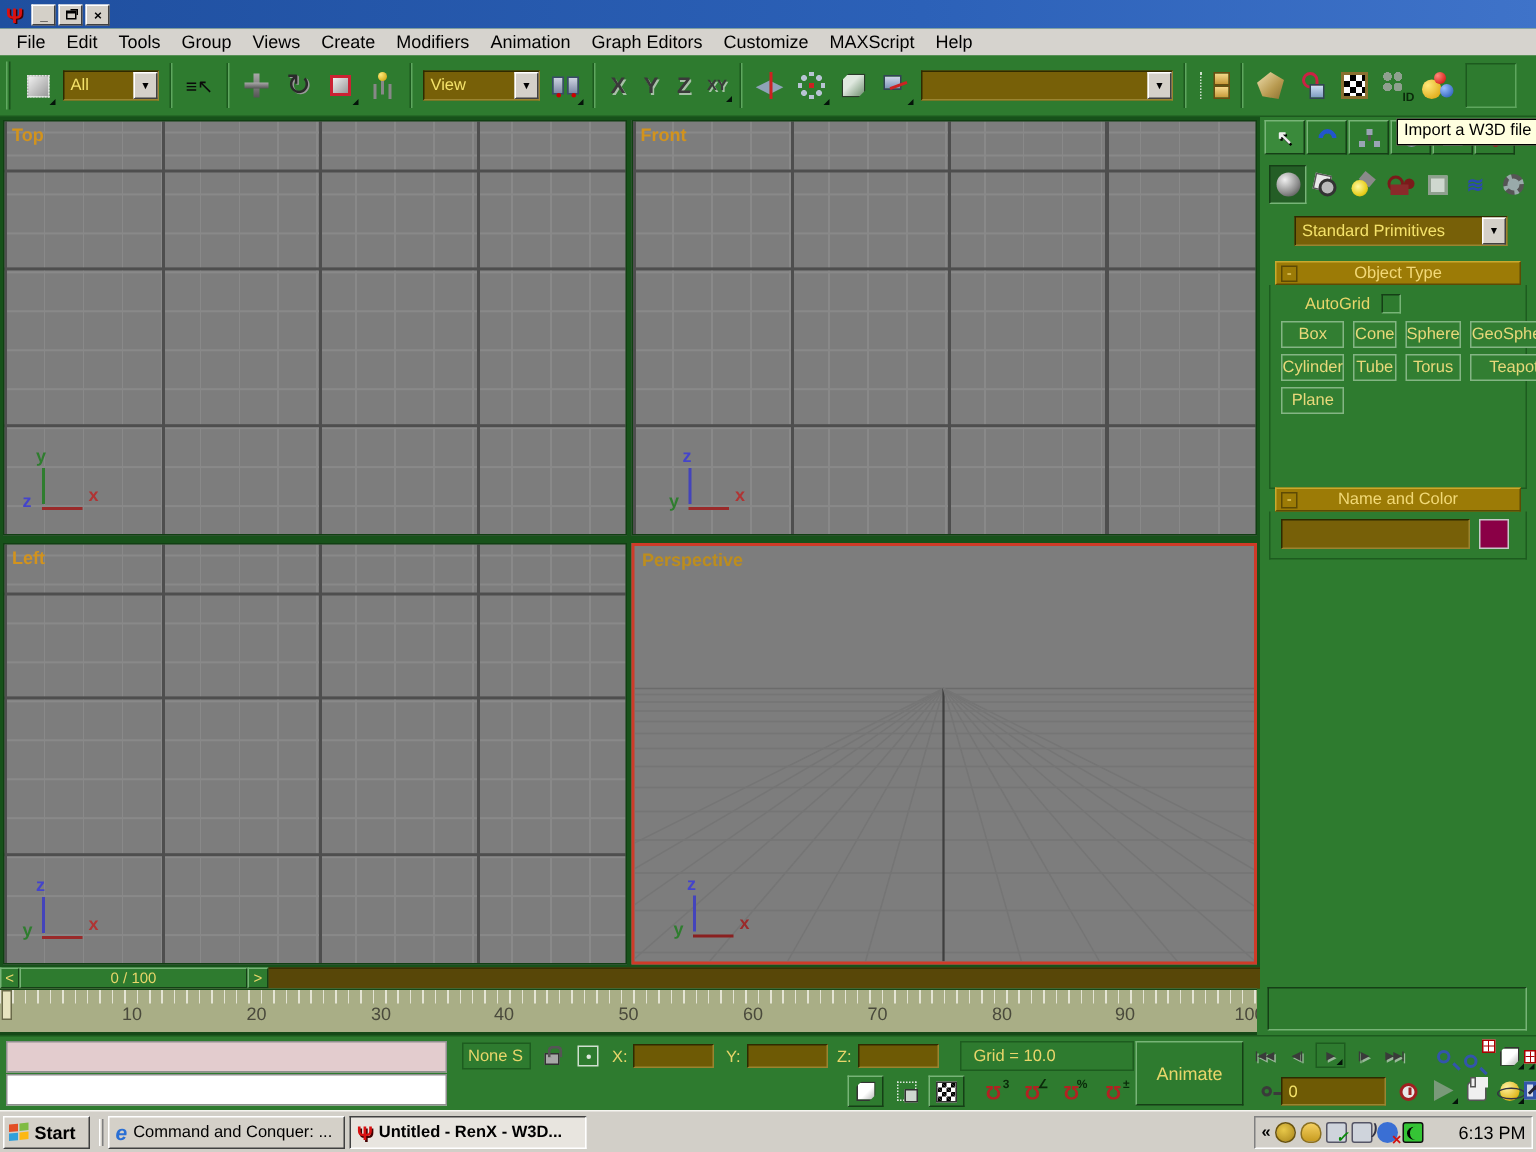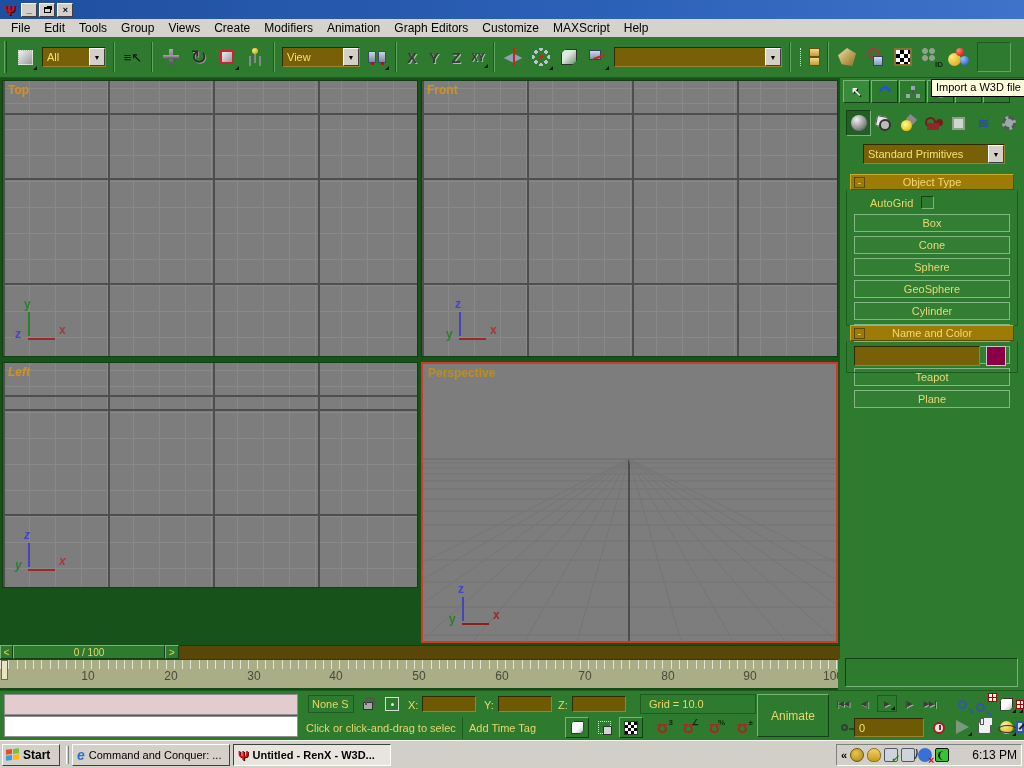--- a/index.html
+++ b/index.html
@@ -155,21 +155,21 @@
   .cat-sys{width:14px;height:14px;border:3px dashed #555;border-radius:50%;background:#9aa;}
   .cp-dd{position:absolute;left:20px;top:66px;width:142px;}
   .rollout-hdr{position:absolute;height:16px;background:#9c7b06;border:1px solid;
     border-color:#c9a92e #5d4a04 #5d4a04 #c9a92e;color:#f2d977;font-size:11px;
     display:flex;align-items:center;justify-content:center;}
   .collapse-box{position:absolute;left:3px;top:2px;width:11px;height:11px;border:1px solid #5d4a04;
     font-size:10px;line-height:9px;text-align:center;color:#f2d977;}
   .ro-body{position:absolute;border:1px solid #1d5c1f;border-top:none;}
   .autogrid-row{position:absolute;left:30px;top:118px;display:flex;align-items:center;color:#e9d66b;font-size:11px;}
   .chk{width:13px;height:13px;margin-left:8px;background:#2e7b2f;border:1px solid;border-color:#153f16 #77b477 #77b477 #153f16;}
-  .obj-grid{position:absolute;left:14px;top:136px;width:156px;display:grid;grid-template-columns:1fr;gap:4px 6px;}
+  .obj-grid{position:absolute;left:14px;top:136px;width:156px;display:grid;grid-template-columns:1fr 1fr 1fr 1fr;gap:4px 6px;}
   .gbtn{height:18px;background:#327e32;border:1px solid #84b584;color:#e8d87a;font-size:11px;
     display:flex;align-items:center;justify-content:center;font-family:"Liberation Sans",sans-serif;}
   .nc-field{position:absolute;left:14px;top:268px;width:126px;height:20px;background:#776008;
     border:1px solid;border-color:#2f2a00 #9a8430 #9a8430 #2f2a00;}
   .nc-swatch{position:absolute;left:146px;top:268px;width:20px;height:20px;background:#8a0046;border:1px solid #c8c8c8;}
   .panel-footer{position:absolute;left:5px;top:580px;width:173px;height:29px;
     border:1px solid;border-color:#153f16 #77b477 #77b477 #153f16;}
   .tooltip{position:absolute;left:931px;top:79px;height:18px;background:#ffffdf;border:1px solid #000;
     color:#000;font-size:11px;padding:1px 4px;white-space:nowrap;z-index:50;}
 
@@ -398,21 +398,21 @@
     <span class="vp-label">Front</span>
     <div class="tripod" style="left:22px">
       <i class="vline" style="background:#4444bb"></i>
       <i class="hline"></i>
       <span class="up" style="color:#4444cc">z</span>
       <span class="org" style="color:#2f7d2f">y</span>
       <span class="xl">x</span>
     </div>
   </div>
 
-  <div class="vp vp-grid" style="left:2px;top:284px;width:416px;height:226px;font-style:italic;">
+  <div class="vp vp-grid" style="left:2px;top:284px;width:416px;height:281px;">
     <span class="vp-label">Left</span>
     <div class="tripod">
       <i class="vline" style="background:#4444bb"></i>
       <i class="hline"></i>
       <span class="up" style="color:#4444cc">z</span>
       <span class="org" style="color:#2f7d2f">y</span>
       <span class="xl">x</span>
     </div>
   </div>
 
@@ -576,24 +576,20 @@
 
   <span class="coord-lab" style="left:408px">X:</span>
   <span class="coord-field" style="left:422px"></span>
   <span class="coord-lab" style="left:484px">Y:</span>
   <span class="coord-field" style="left:498px"></span>
   <span class="coord-lab" style="left:558px">Z:</span>
   <span class="coord-field" style="left:572px"></span>
 
   <div class="grid-box">Grid = 10.0</div>
 
-  <div class="prompt-row">
-    <span class="prompt-txt">Click or click-and-drag to selec</span>
-    <span class="timetag">Add Time Tag</span>
-  </div>
 
   <span class="snapbtn raised" style="left:565px">
       <i class="wcube"></i>
     </span>
   <span class="snapbtn" style="left:592px">
       <i class="dcube"></i>
     </span>
   <span class="snapbtn raised" style="left:619px">
       <i class="ccube"></i>
     </span>

